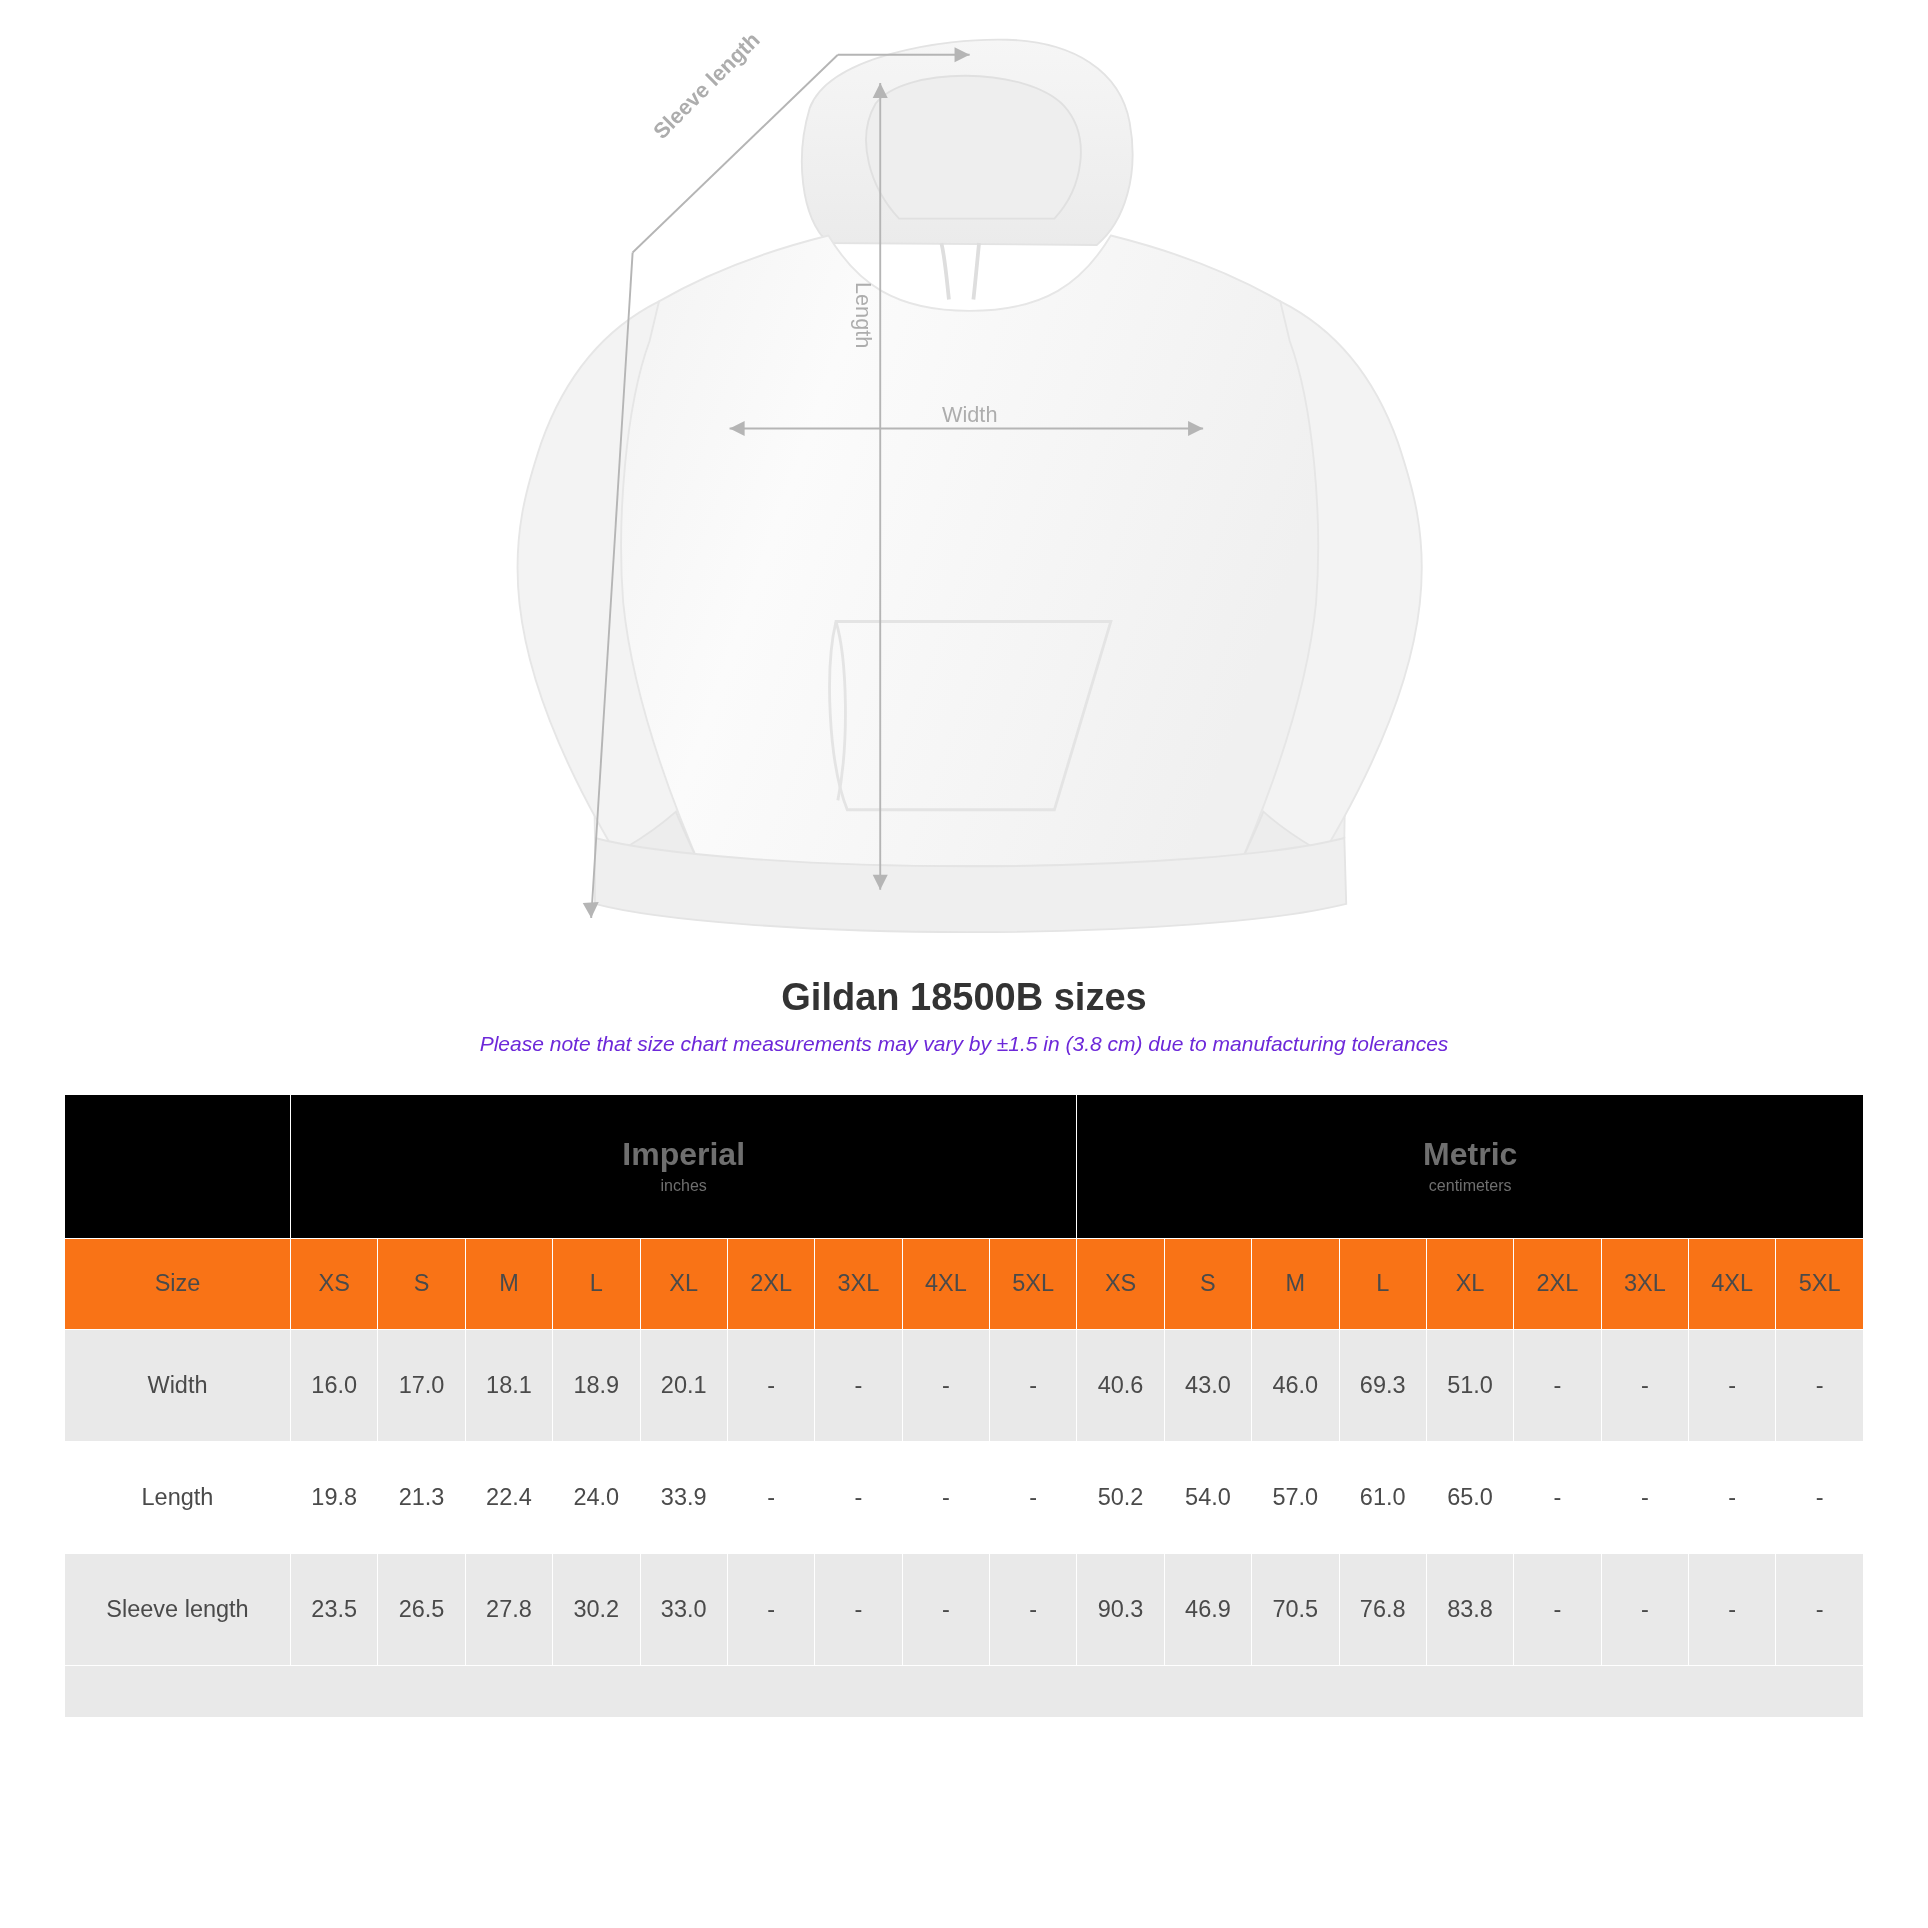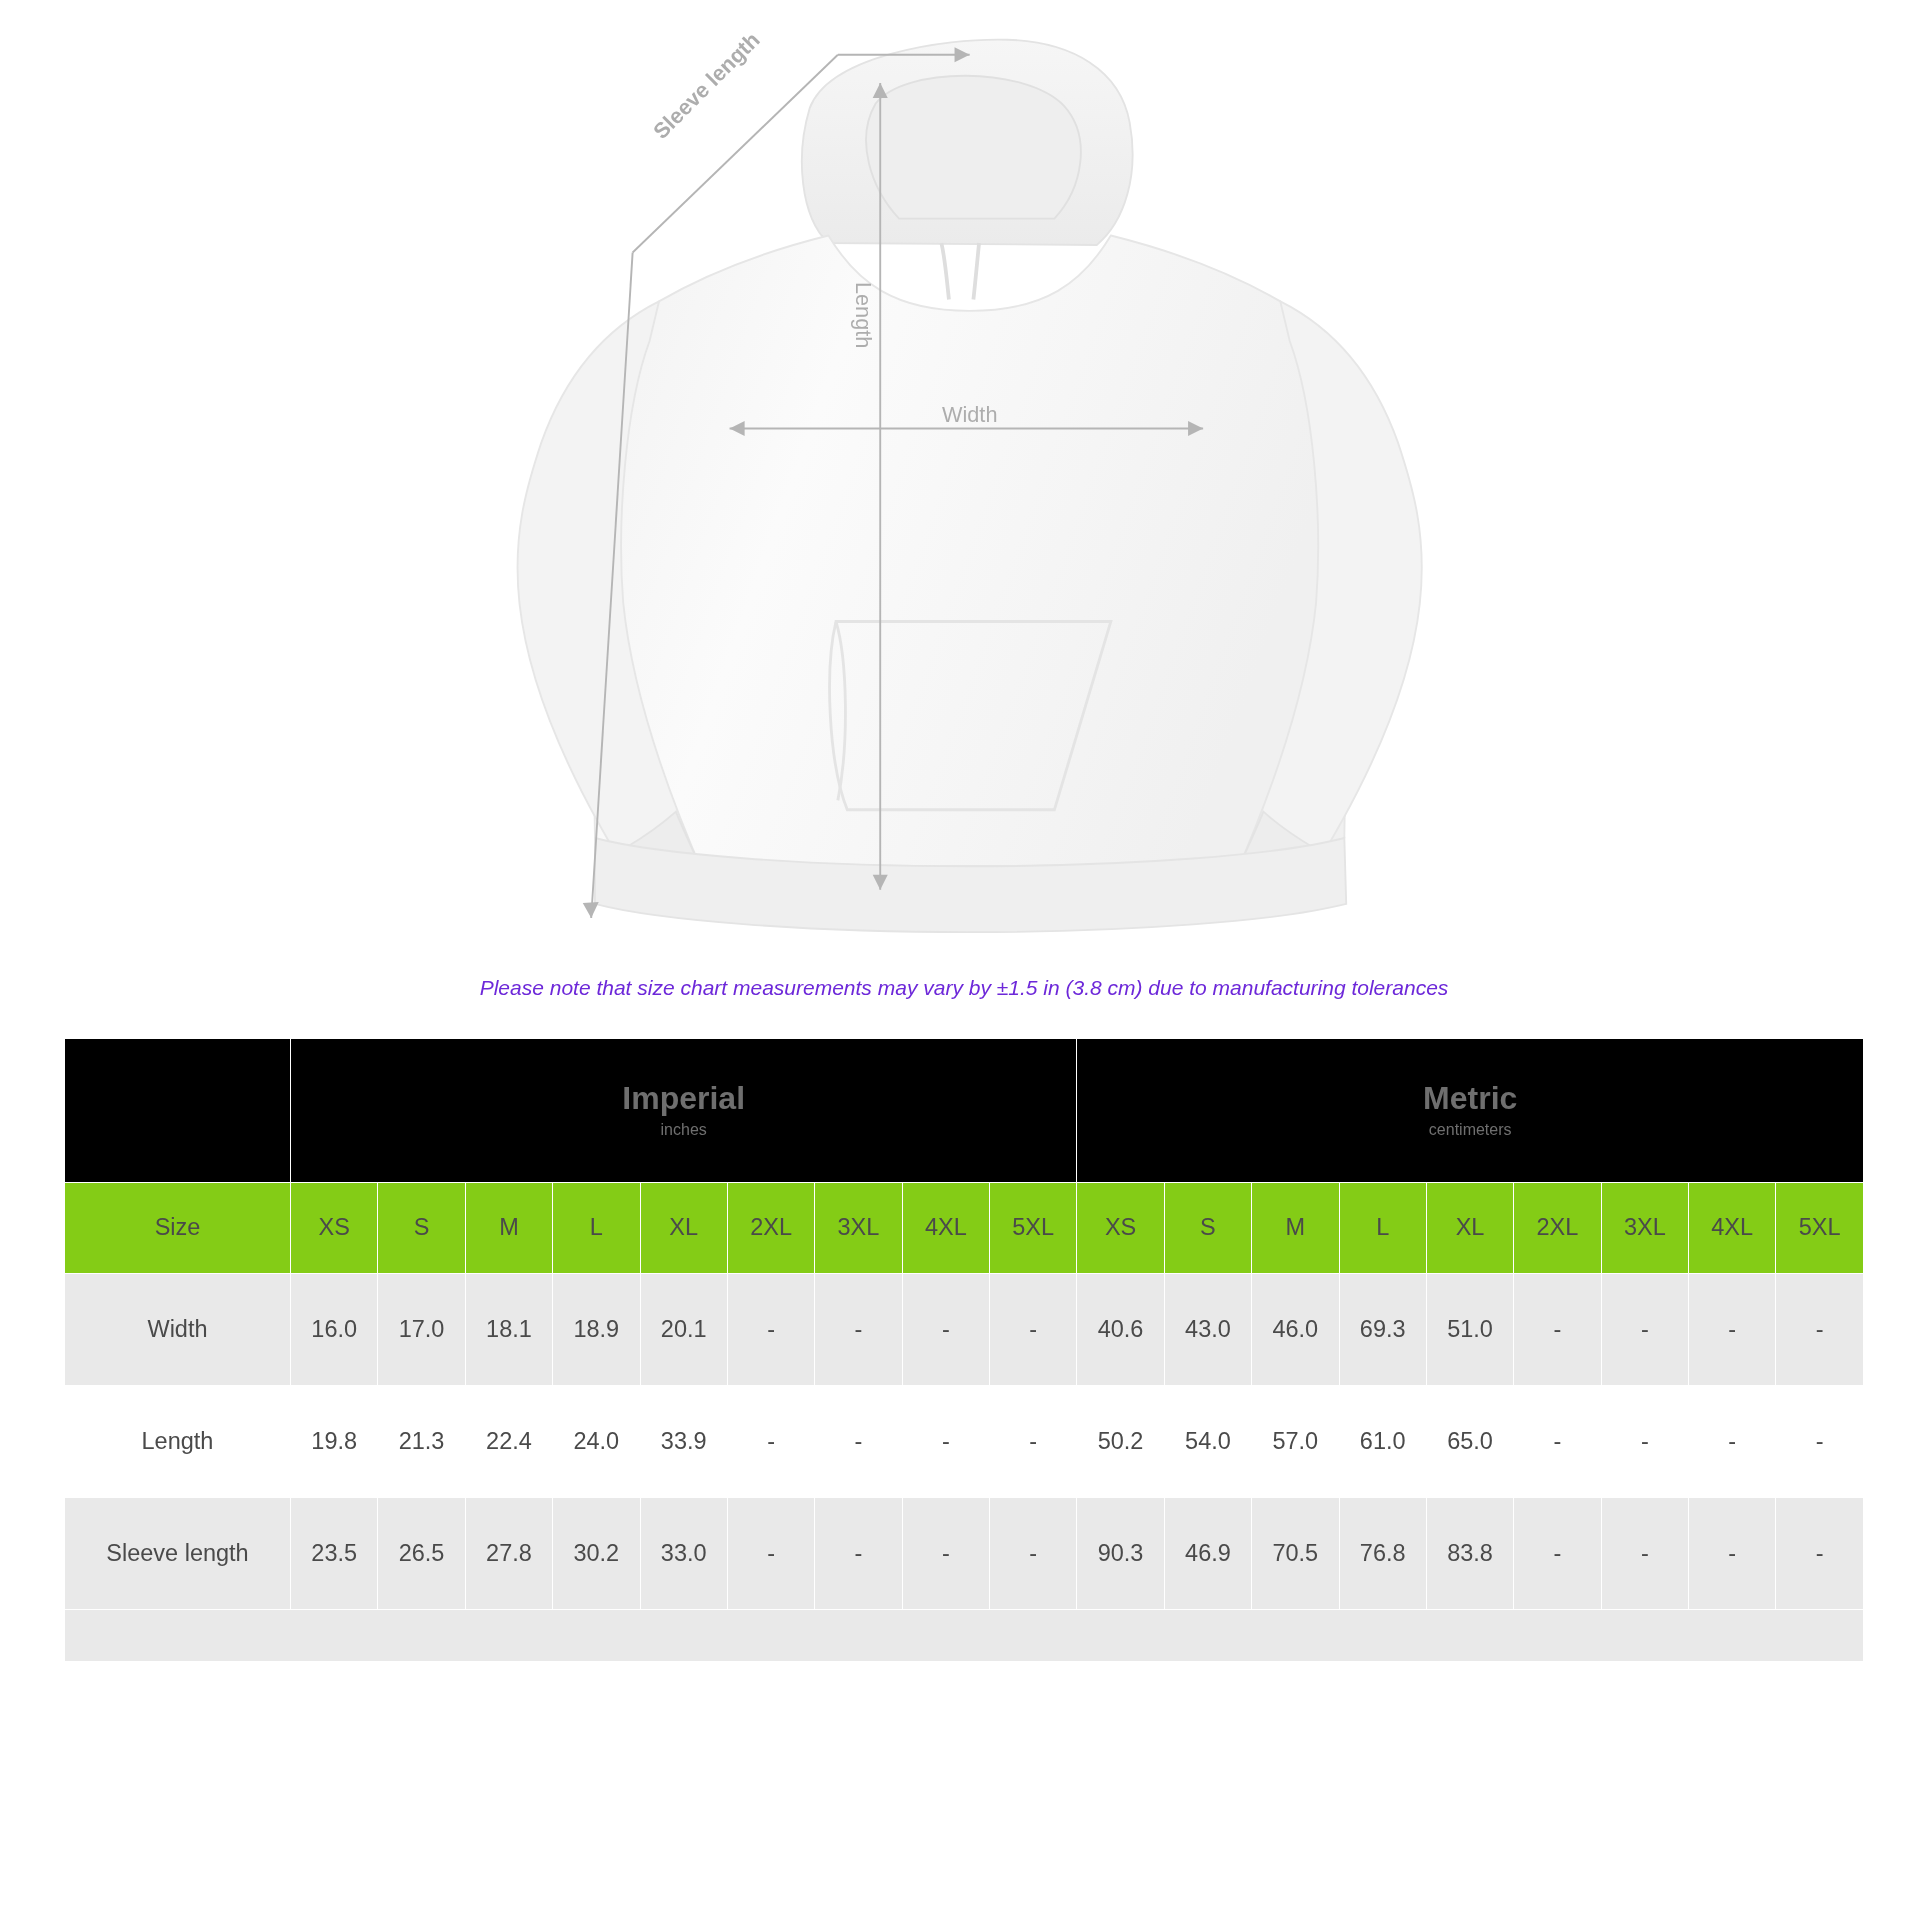--- a/index.html
+++ b/index.html
@@ -101,21 +101,21 @@
     font-weight: bold;
     color: #6f6f6f;
     line-height: 1.25;
   }
   .sys-unit {
     font-size: 16px;
     color: #6f6f6f;
     line-height: 1.5;
   }
   .size-row td {
-    background: #84cc16;
+    background: #f97316;
     height: 90px;
     font-weight: bold;
     color: #4a4a4a;
   }
   .row-label {
     font-weight: bold;
     color: #4a4a4a;
     font-size: 24.5px;
   }
   tr.shaded td { background: #e9e9e9; }
@@ -192,20 +192,21 @@
       <line x1="672" y1="268" x2="628" y2="975" stroke="#b5b5b5" stroke-width="2"></line>
       <path d="M628 975 l -9 -16 l 17 -1 z" fill="#b5b5b5"></path>
     </svg>
 
     <div class="dim-label label-width">Width</div>
     <div class="dim-label label-length">Length</div>
     <div class="dim-label label-sleeve">Sleeve length</div>
   </div>
 
   <div class="title-block">
+    <h1 class="chart-title">Gildan 18500B sizes</h1>
     <p class="chart-note">Please note that size chart measurements may vary by ±1.5 in (3.8 cm) due to manufacturing tolerances</p>
   </div>
 
   <div class="table-wrap">
     <table class="size-table">
       <colgroup>
         <col class="first-col">
         <col span="18">
       </colgroup>
       <tbody>

